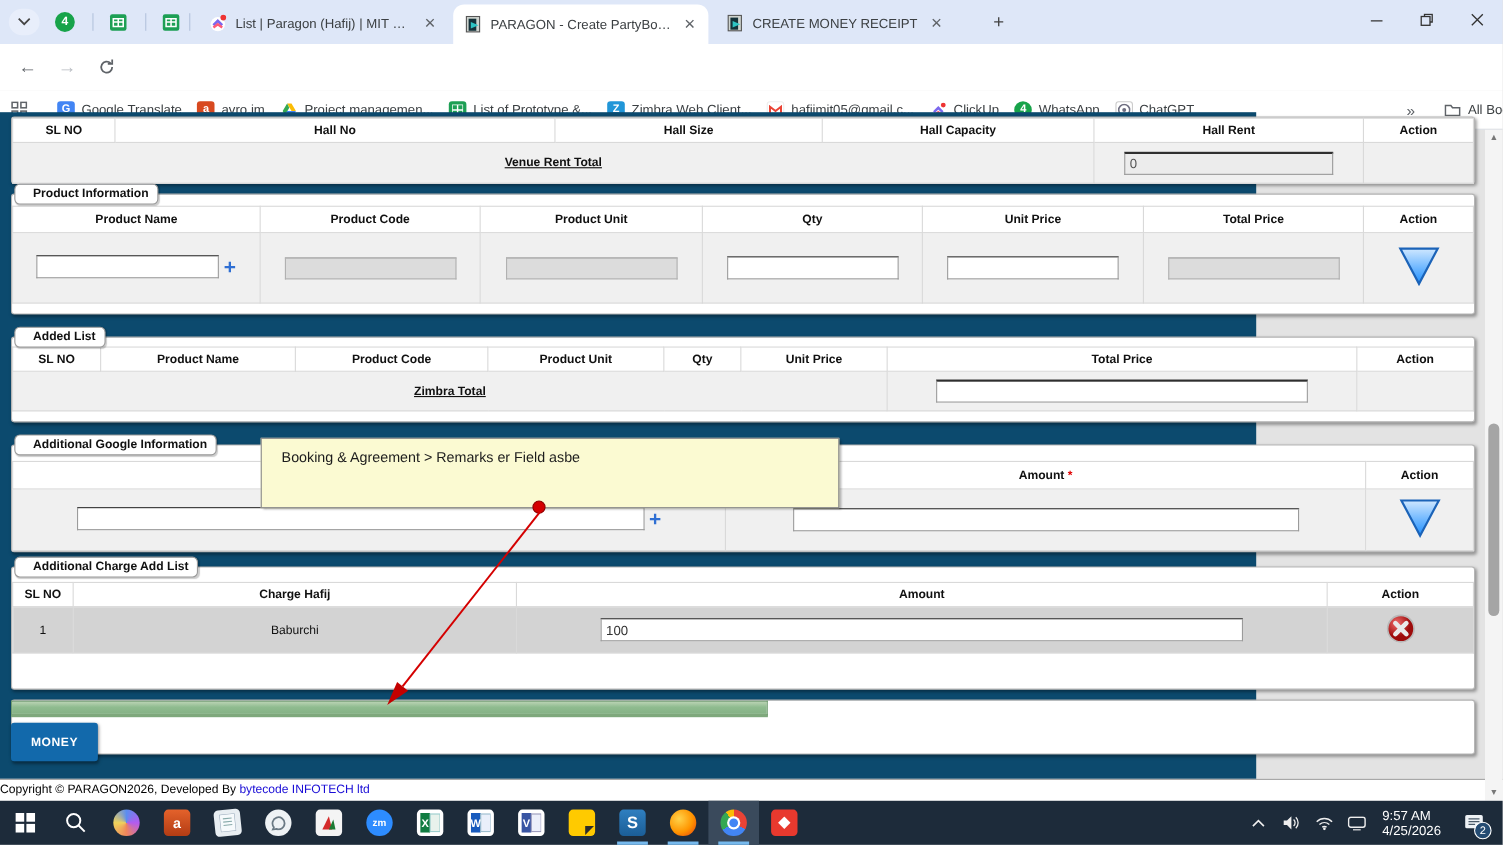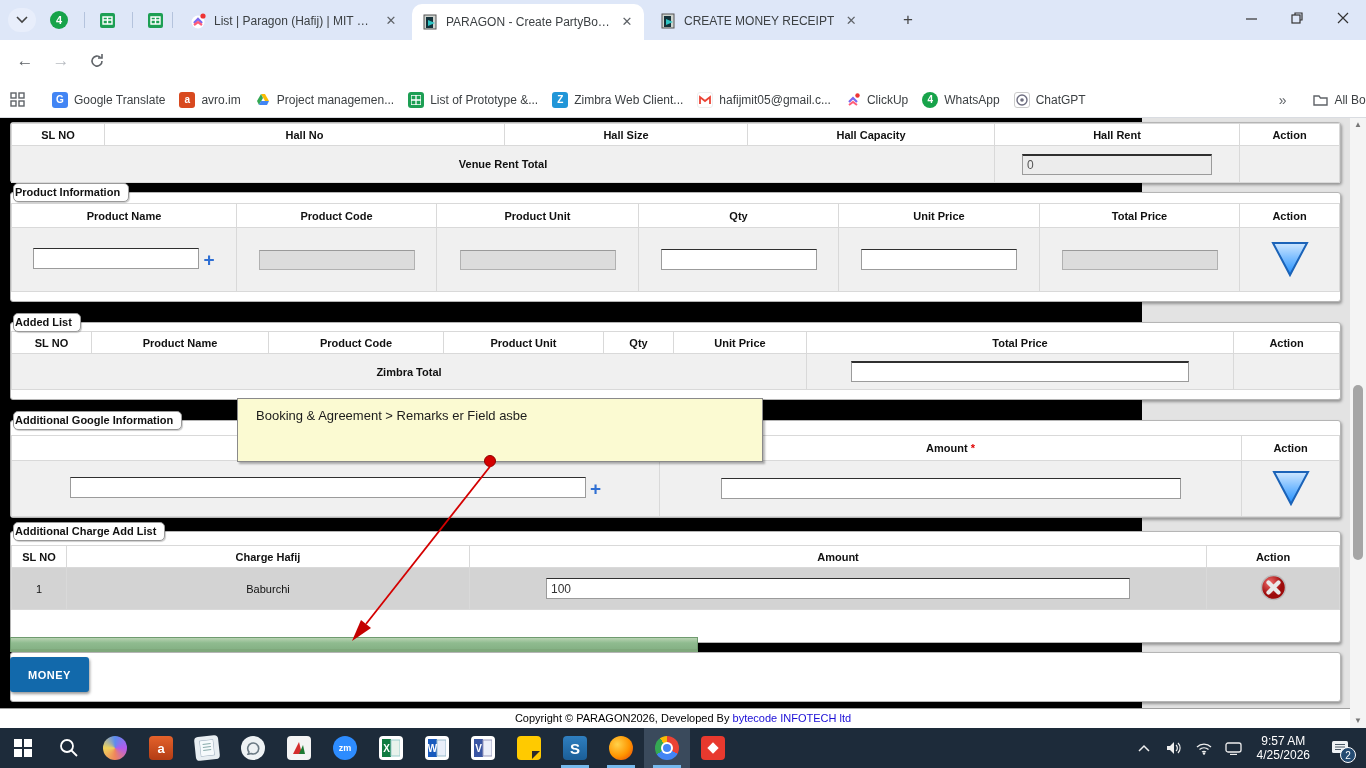--- a/index.html
+++ b/index.html
@@ -29,59 +29,59 @@
   .ext-dot { border-radius:50%; width:19px; height:19px; display:flex; align-items:center; justify-content:center; color:#fff; font-size:11px; font-weight:bold; }
   #avatar { position:absolute; left:1296px; top:50px; width:24px; height:24px; border-radius:50%; background:linear-gradient(#cfd6cf 55%,#8d9a8d 55%); overflow:hidden; cursor:pointer; }
   #avatar::after { content:""; position:absolute; left:7px; top:4px; width:10px; height:10px; border-radius:50%; background:#e9e2d6; }
 
   #bookmarksbar { position:absolute; left:0; top:82px; width:1366px; height:36px; background:#ffffff; border-bottom:1px solid #d9dce1; display:flex; align-items:center; }
   .bm { display:flex; align-items:center; gap:6px; font-size:12px; color:#3c4043; padding:4px 7px; border-radius:6px; cursor:pointer; white-space:nowrap; }
   .bmico { width:16px; height:16px; border-radius:3px; display:flex; align-items:center; justify-content:center; font-size:10px; font-weight:bold; color:#fff; flex:none; }
   .bm-sep { width:1px; height:18px; background:#d5d7da; margin:0 6px; }
 
   
-  #content { position:absolute; left:0; top:118px; width:1142px; height:610px; background:#000000; }
+  #content { position:absolute; left:0; top:102px; width:1142px; height:610px; background:#0c4a6e; }
   .panel { position:absolute; left:10px; width:1331px; background:#ffffff; border:1px solid #b5b5b5; border-radius:3px; box-shadow:1px 2px 3px rgba(0,0,0,.35); }
-  .legend-chip { position:absolute; left:2px; top:-10px; background:#ffffff; border:1px solid #9a9a9a; border-radius:5px; padding:2px 8px 3px 1px; font-size:11px; font-weight:bold; color:#111; box-shadow:1px 1px 1px rgba(0,0,0,.2); z-index:3; }
+  .legend-chip { position:absolute; left:2px; top:-10px; background:#ffffff; border:1px solid #9a9a9a; border-radius:5px; padding:2px 8px 3px 16px; font-size:11px; font-weight:bold; color:#111; box-shadow:1px 1px 1px rgba(0,0,0,.2); z-index:3; }
   table.grid { width:100%; border-collapse:collapse; table-layout:fixed; }
   table.grid th { border:1px solid #d9d9d9; background:#fff; font-size:11px; font-weight:bold; color:#111; text-align:center; }
   table.grid td { border:1px solid #d9d9d9; font-size:11px; color:#111; text-align:center; }
   .rowgray { background:#f0f0f0; }
   .rowdark { background:#d3d3d3; }
-  .total-lbl { font-size:14px; font-weight:bold; }
+  .total-lbl { font-size:14px; font-weight:bold;text-decoration:underline; }
   input.inp { border:1px solid #9b9b9b; border-top:2px solid #2f2f2f; background:#fff; height:21px; font:12px "Liberation Sans",sans-serif; padding:0 4px; color:#555; }
   input.dis { border:1px solid #b1b1b1; border-top:1px solid #9a9a9a; background:#dcdcdc; height:20px; }
   input.graytot { background:#ececec; }
   .plus { color:#2f6fd3; font-weight:bold; font-size:19px; vertical-align:middle; cursor:pointer; margin-left:4px; }
   .tri { cursor:pointer; }
   .req { color:#e00000; font-weight:bold; }
 
   #greenbar { position:absolute; left:10px; top:637px; width:688px; height:15px; background:linear-gradient(#b9d3b3,#8fbb8f 45%,#85b285); border:1px solid #6f9b6f; border-bottom:3px solid #7fa87c; z-index:6; }
   #note { position:absolute; left:237px; top:398px; width:526px; height:64px; background:#fbfad2; border:1px solid #8a8a8a; box-shadow:2px 2px 2px rgba(0,0,0,.3); z-index:7; font-size:13px; color:#1c1c1c; padding:9px 10px 0 18px; }
   #note .l2 { margin-top:15px; }
   #annot-svg { position:absolute; left:0; top:0; width:1366px; height:768px; z-index:8; pointer-events:none; }
 
   #create-btn { position:absolute; left:10px; top:657px; width:79px; height:35px; background:#1269ab; color:#fff; font-size:11px; font-weight:bold; letter-spacing:.5px; border:none; border-radius:3px; box-shadow:1px 2px 3px rgba(0,0,0,.4); cursor:pointer; z-index:5; }
-  #footer { position:absolute; left:0; top:708px; width:1366px; height:20px; background:#fff; border-top:1px solid #9f9f9f; text-align:center; font-size:11px; color:#000; padding-top:3px; }
+  #footer { position:absolute; left:0; top:708px; width:1366px; height:20px; background:#fff; border-top:1px solid #9f9f9f; font-size:11px; color:#000; padding-top:3px; }
   #footer .link { color:#1a0dd6; cursor:pointer; }
 
   
   #scrollbar { position:absolute; left:1350px; top:118px; width:16px; height:610px; background:#f4f4f4; }
   .sb-arrow { position:absolute; left:0; width:16px; height:14px; font-size:8px; color:#777; text-align:center; line-height:14px; cursor:pointer; }
   #sb-thumb { position:absolute; left:3px; top:267px; width:10px; height:175px; background:#a5a5a5; border-radius:5px; cursor:grab; }
 
   
   #taskbar { position:absolute; left:0; top:728px; width:1366px; height:40px; background:#1d2b3a; display:flex; align-items:center; z-index:20; }
   .tb-ico { width:46px; height:40px; display:flex; align-items:center; justify-content:center; cursor:pointer; position:relative; }
   .tb-ico.running::after { content:""; position:absolute; left:9px; bottom:0; width:28px; height:3px; background:#76b9ed; }
   .tb-ico.focused { background:#3a4a5c; }
   .sq { width:24px; height:24px; border-radius:4px; display:flex; align-items:center; justify-content:center; font-weight:bold; color:#fff; font-size:13px; }
   #tray { position:absolute; right:0; top:0; height:40px; display:flex; align-items:center; gap:4px; padding-right:6px; color:#eee; }
   .tray-ico { width:26px; height:40px; display:flex; align-items:center; justify-content:center; cursor:pointer; }
-  #clock { text-align:center; font-size:12px; line-height:14px; color:#fff; cursor:default; padding:0 6px; }
+  #clock { font-size:12px; line-height:14px; color:#fff; cursor:default; padding:0 6px; }
   #notif { position:relative; width:40px; height:40px; display:flex; align-items:center; justify-content:center; cursor:pointer; }
   #notif .badge { position:absolute; right:4px; bottom:5px; background:#244b72; color:#fff; border-radius:50%; width:16px; height:16px; font-size:10px; line-height:16px; text-align:center; border:1px solid #fff; }
 </style>
 </head>
 <body>
 
 <svg width="0" height="0" style="position:absolute">
   <defs>
     <linearGradient id="tg" x1="0" y1="0" x2="0" y2="1">
       <stop offset="0" stop-color="#cfe7ff"></stop>

